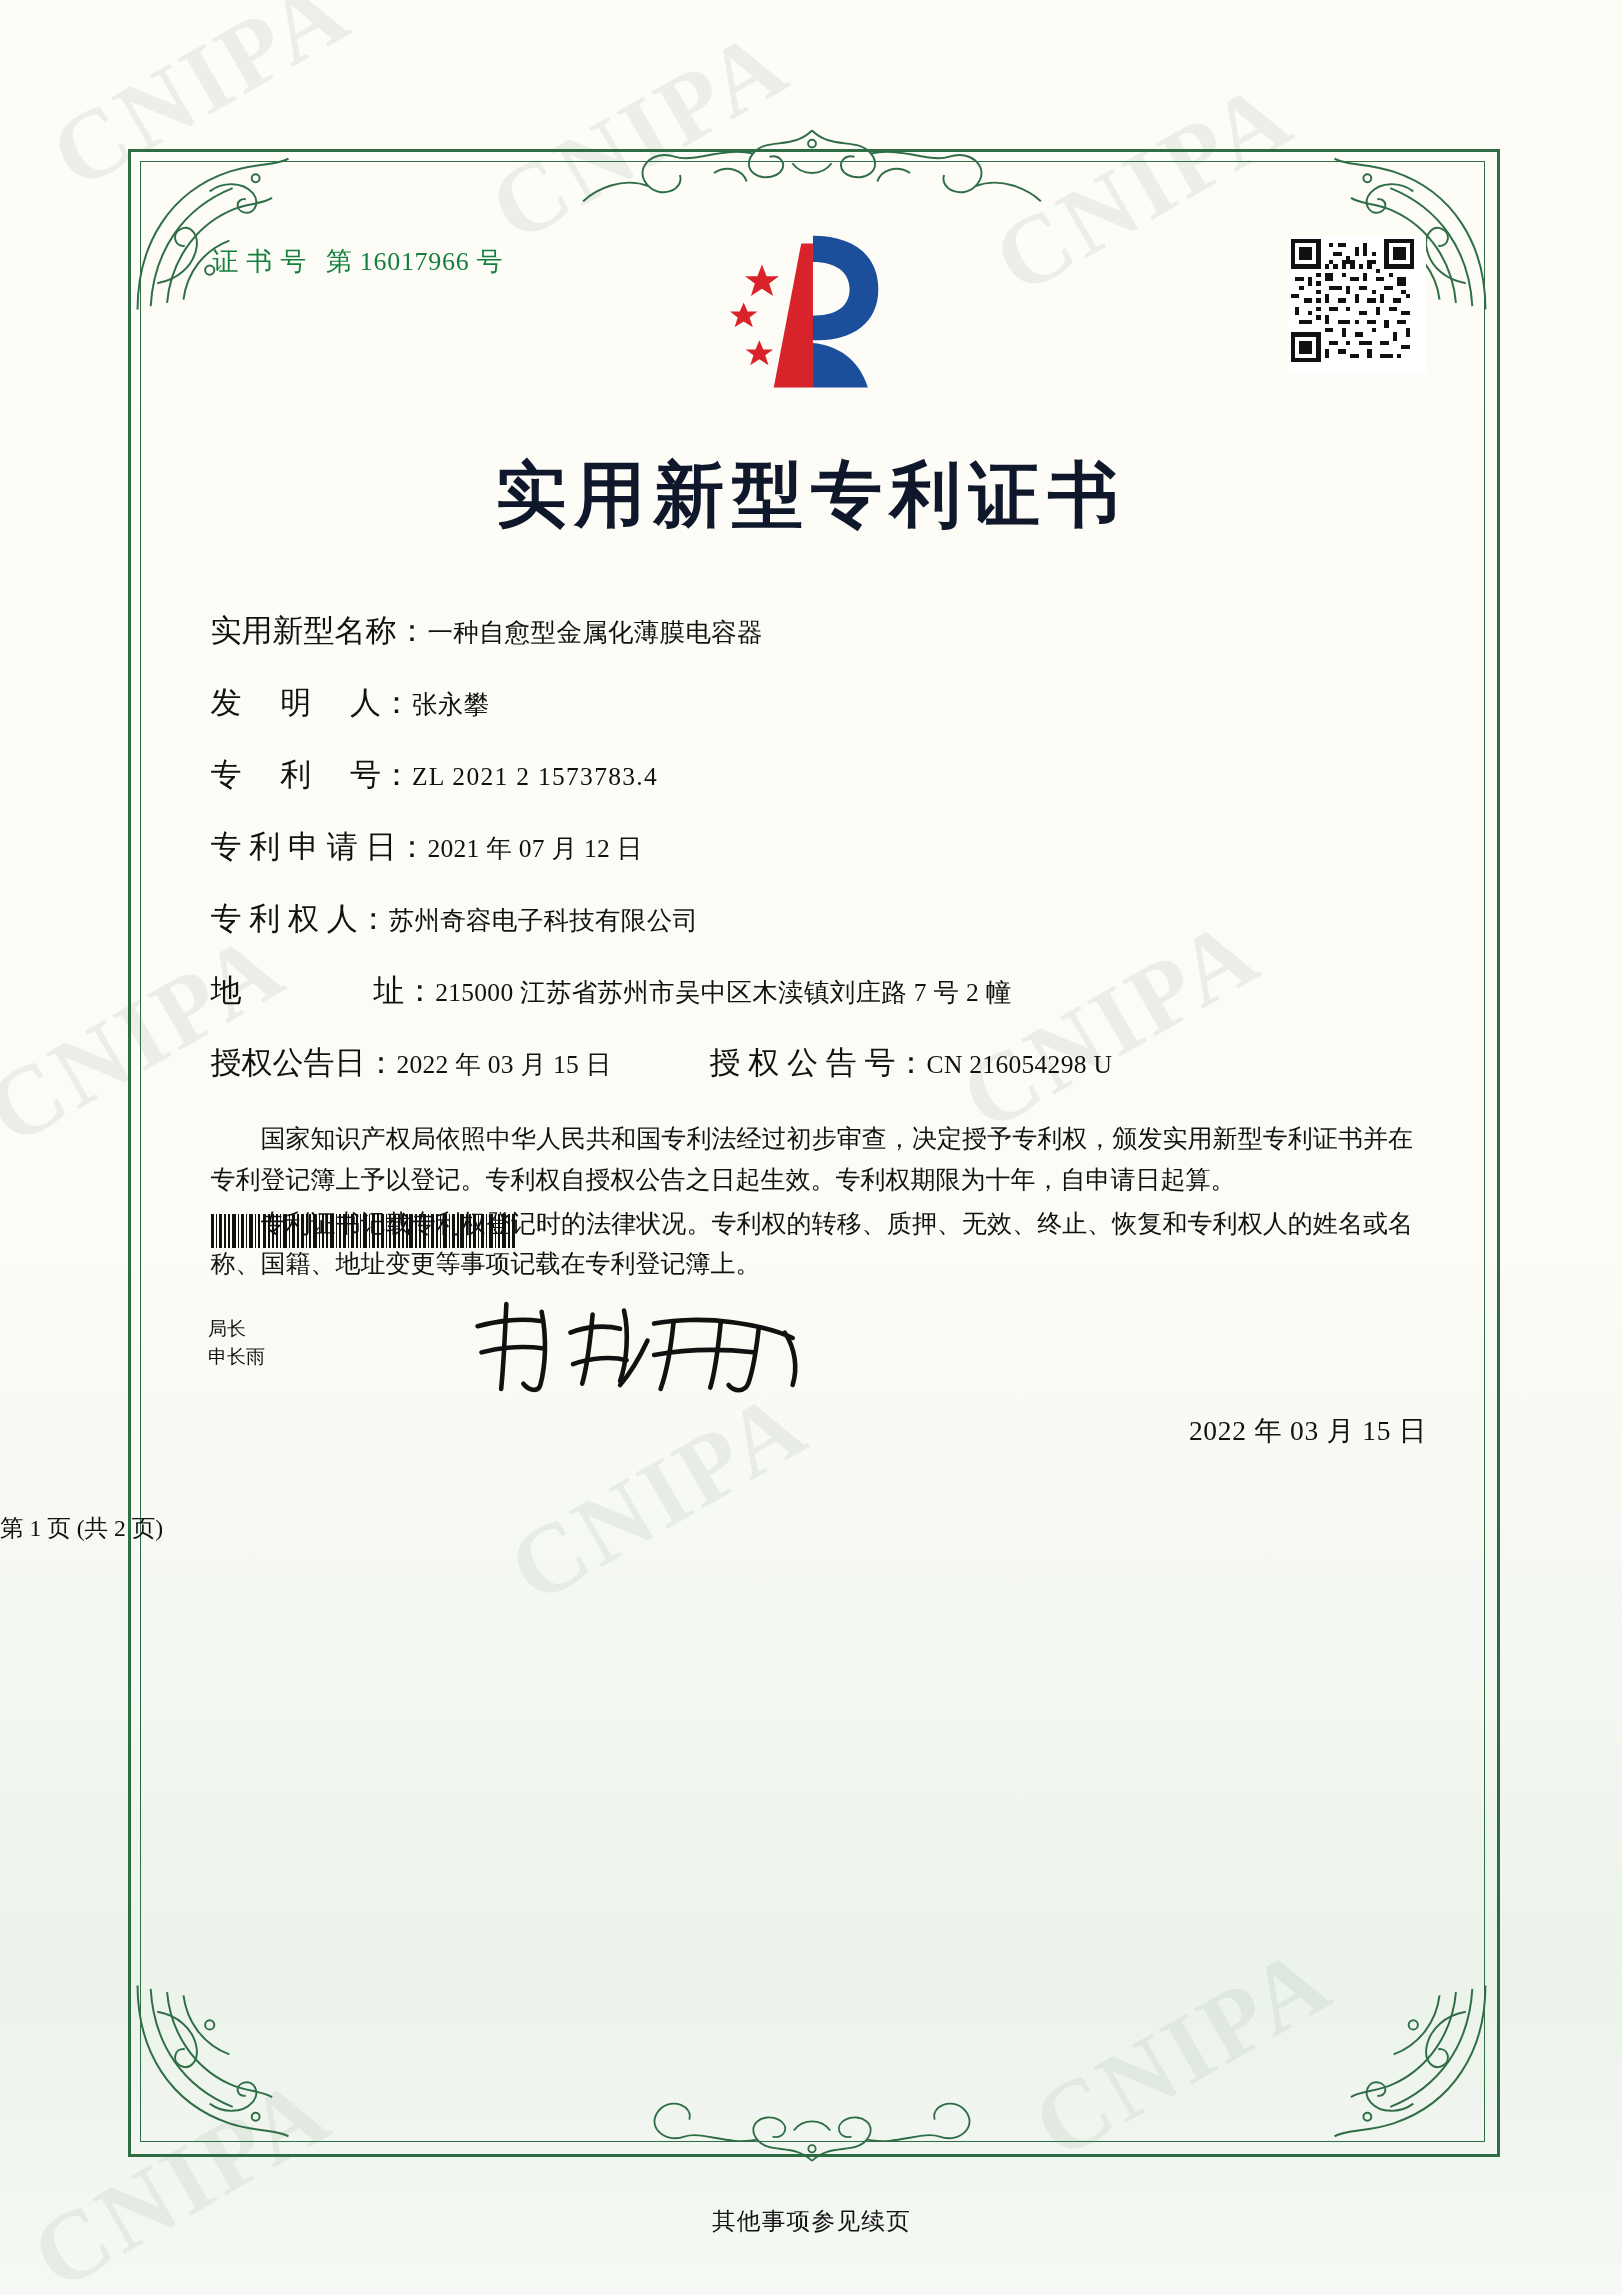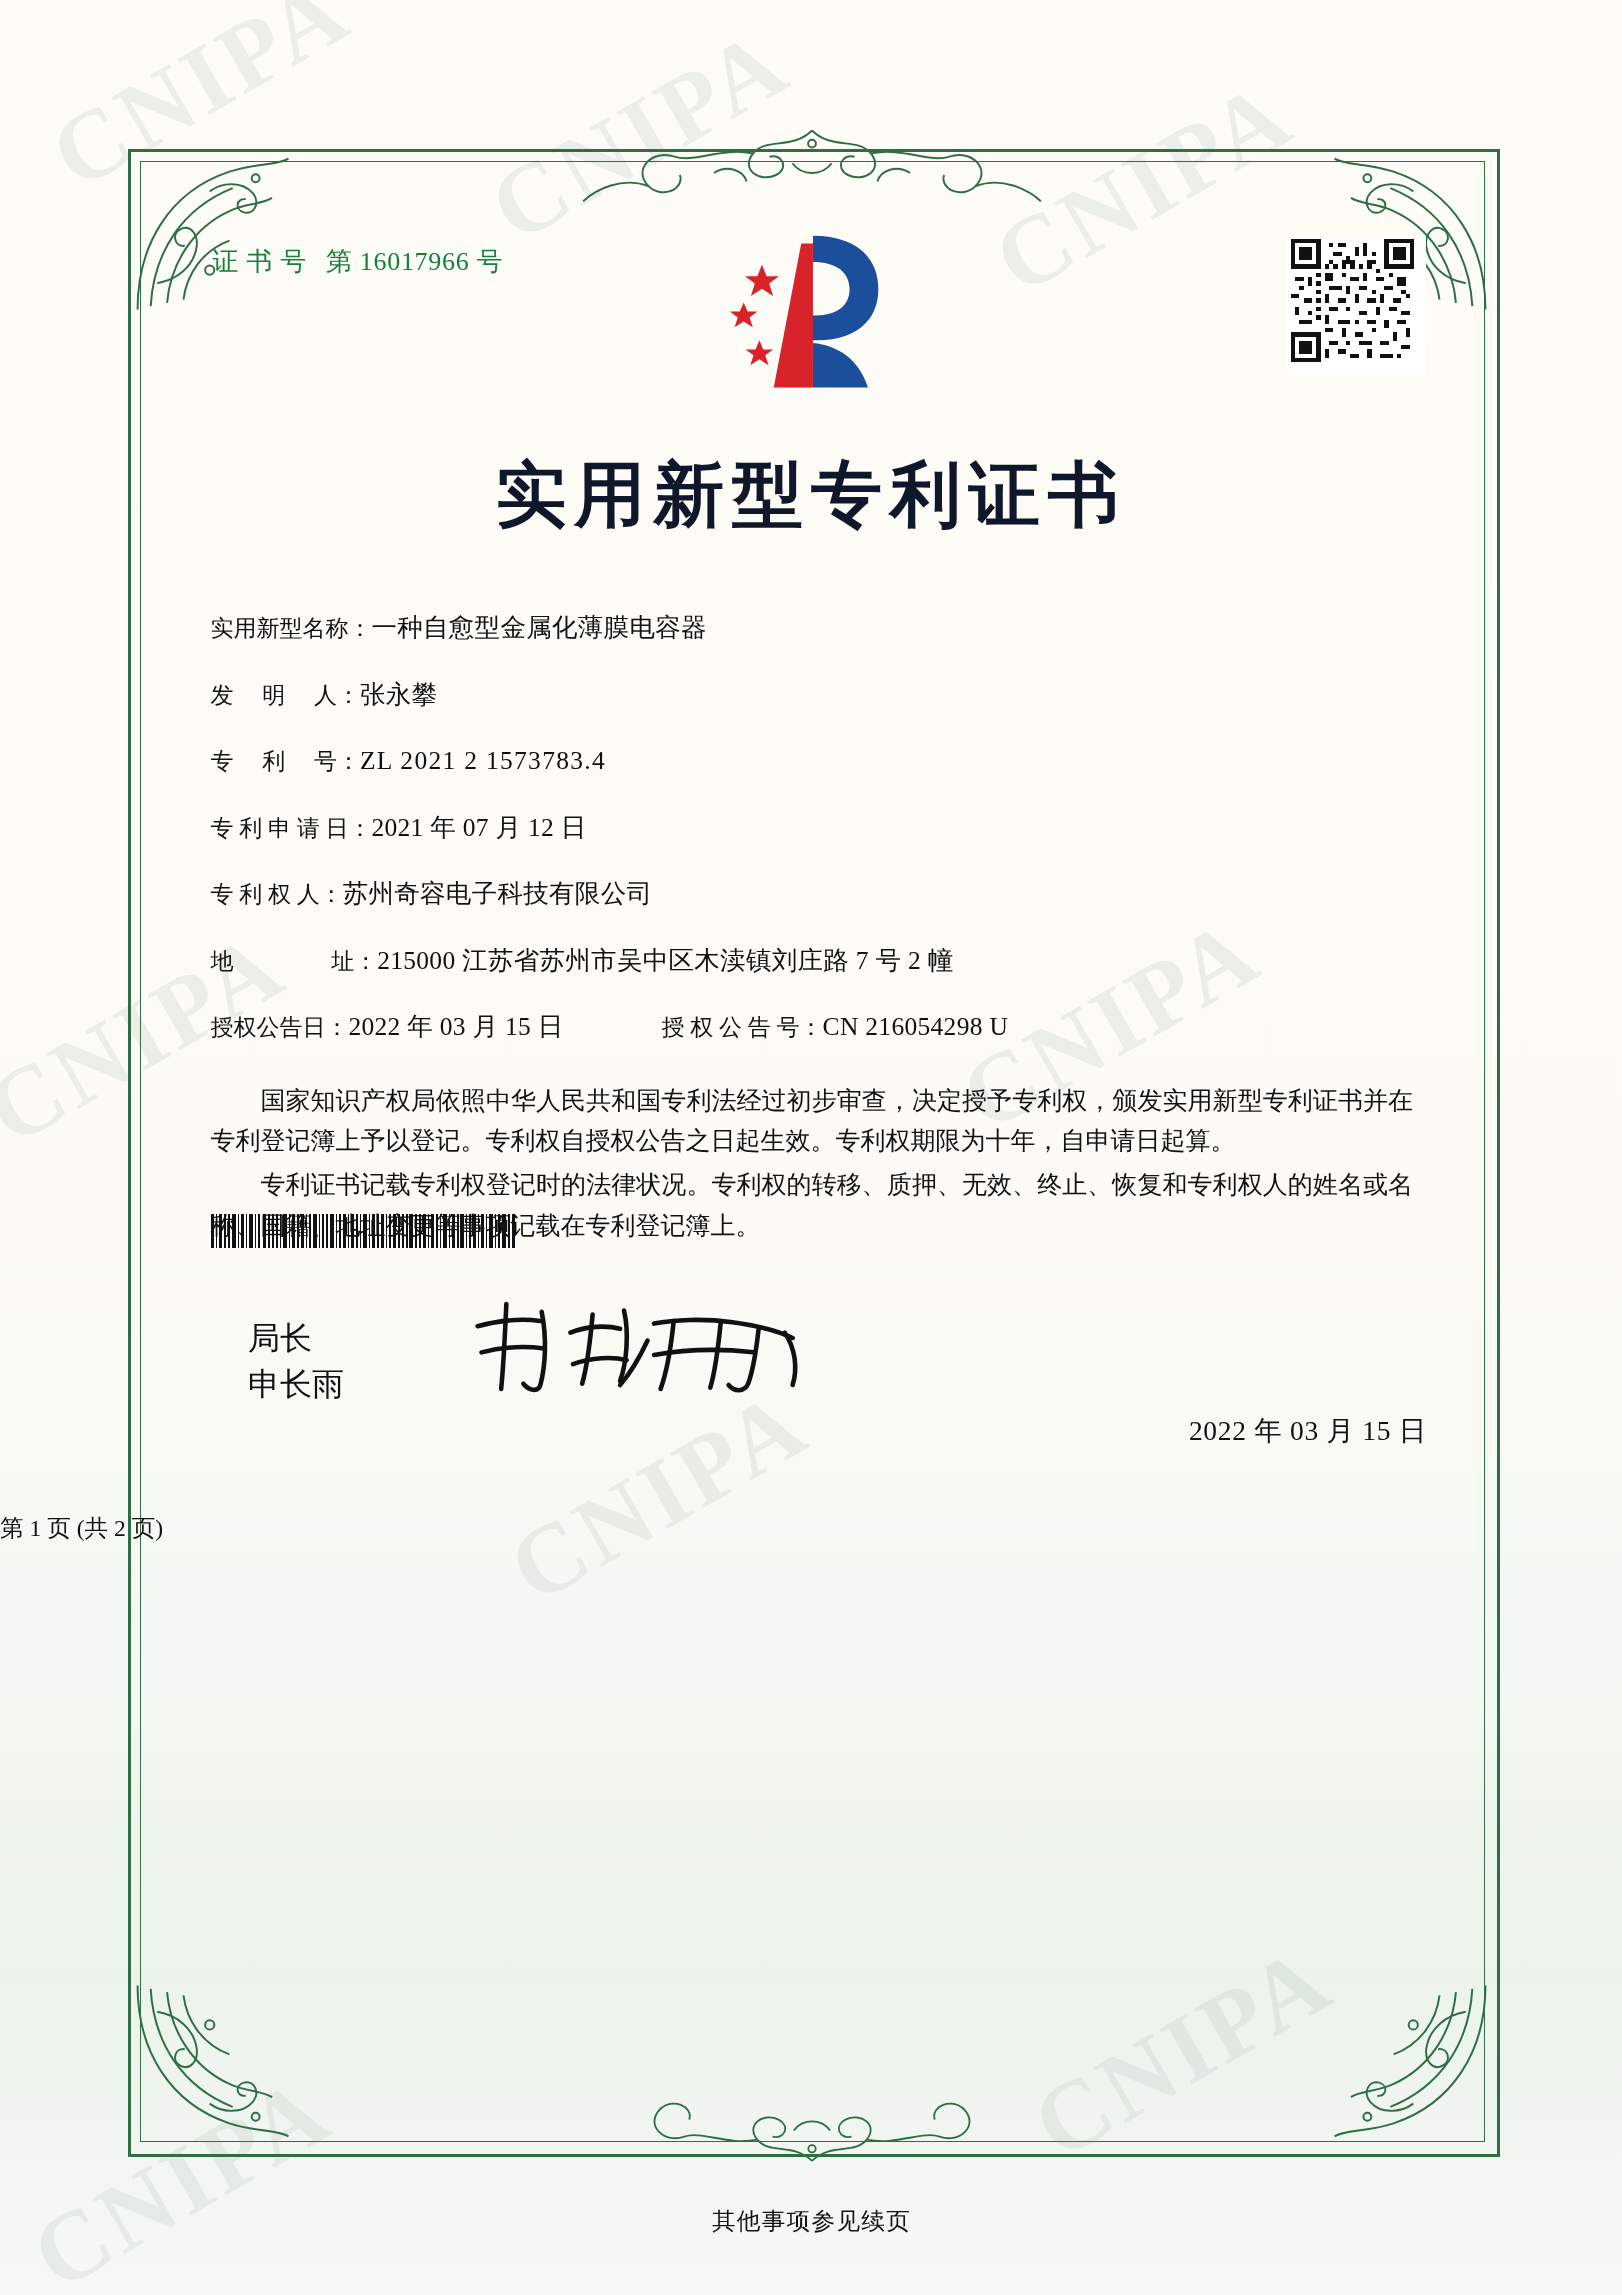--- a/index.html
+++ b/index.html
@@ -138,21 +138,21 @@
     color: #111;
   }
   .field-row {
     display: flex;
     align-items: baseline;
     margin-bottom: 41px;
     padding-left: 14.4px;
   }
   .field-label {
     white-space: pre;
-    font-size: 23px;
+    font-size: 31px;
   }
   .field-value {
     font-size: 25.5px;
     letter-spacing: 0.3px;
   }
   .field-value.mono-ish { letter-spacing: 1.3px; }
   .row-inline-second {
     margin-left: 98px;
   }
 
@@ -173,24 +173,23 @@
     left: 211px;
     top: 1214px;
     width: 308px;
     height: 34px;
   }
 
   .sign-block {
     position: absolute;
     left: 208px;
     top: 1315px;
-    font-size: 32px;
+    font-size: 19px;
     line-height: 1.45;
     color: #111;
-    margin-left: 40px;
   }
   .signature {
     position: absolute;
     left: 458px;
     top: 1292px;
     width: 366px;
     height: 105px;
     color: #111;
   }
   .date-right {

